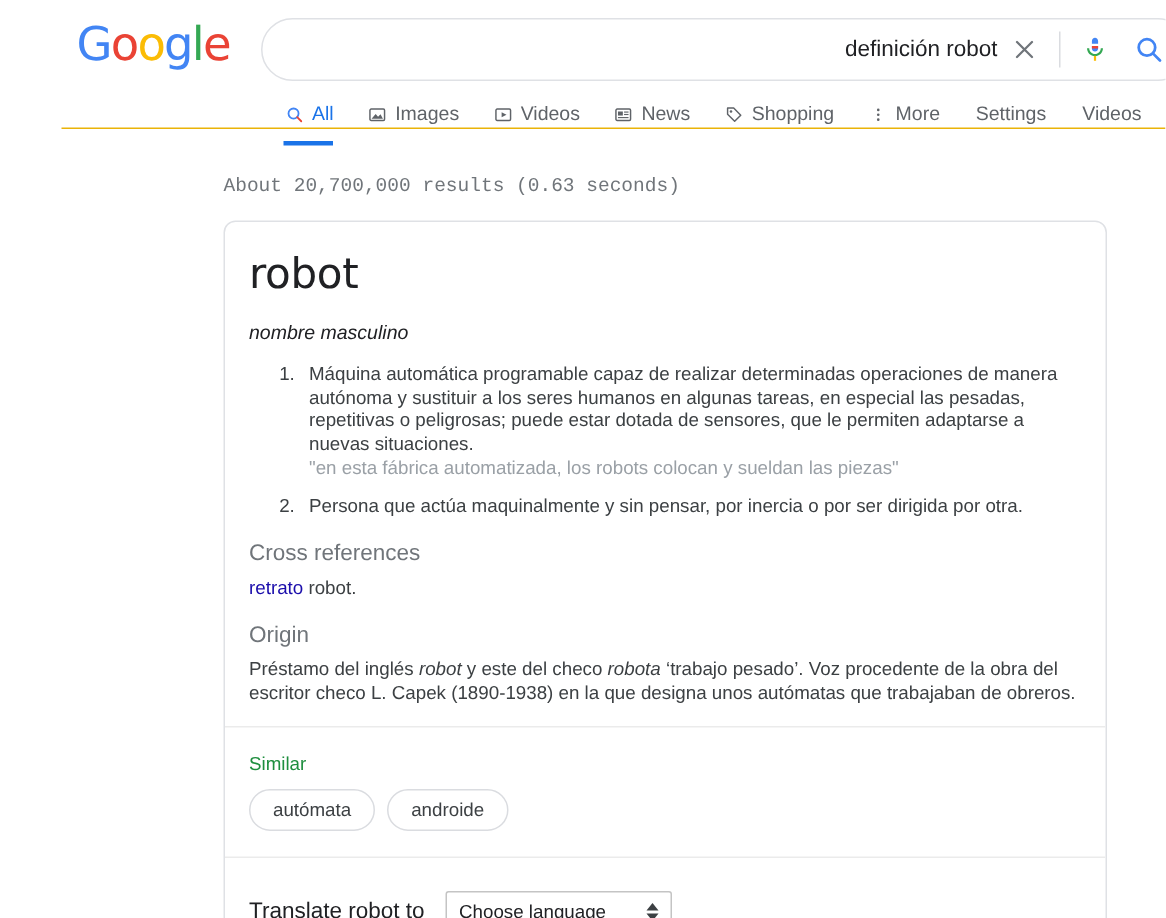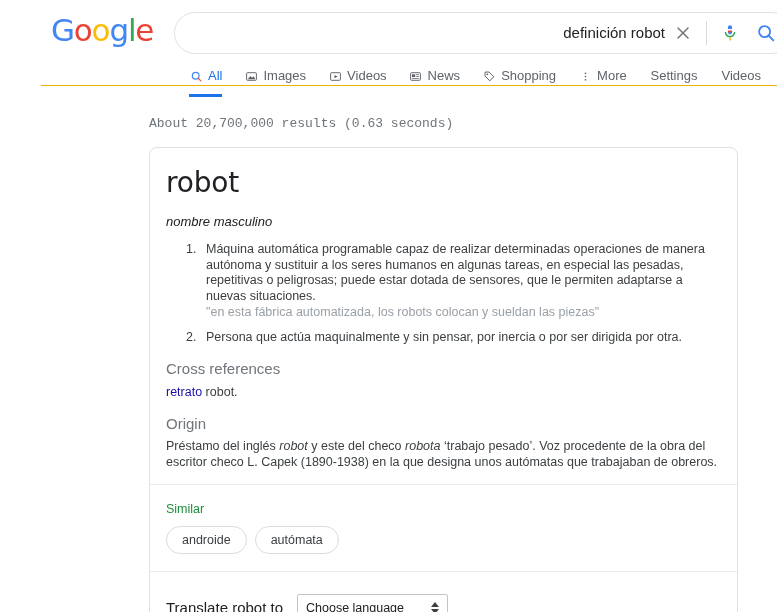--- a/index.html
+++ b/index.html
@@ -426,22 +426,22 @@
 
     <div class="sec-title">Origin</div>
     <div class="origin-body"><span>Préstamo del inglés </span><i>robot</i><span> y este del checo </span><i>robota</i><span> ‘trabajo pesado’. Voz procedente de la obra del escritor checo L. Capek (1890-1938) en la que designa unos autómatas que trabajaban de obreros.</span></div>
   </div>
 
   <div class="divider"></div>
 
   <div class="card-sec">
     <div class="similar-title">Similar</div>
     <div class="chips">
+      <div class="chip">autómata</div>
       <div class="chip">androide</div>
-      <div class="chip">autómata</div>
     </div>
   </div>
 
   <div class="divider"></div>
 
   <div class="card-sec">
     <div class="translate-row">
       <div class="translate-label">Translate robot to</div>
       <div class="lang-select">
         <span>Choose language</span>

